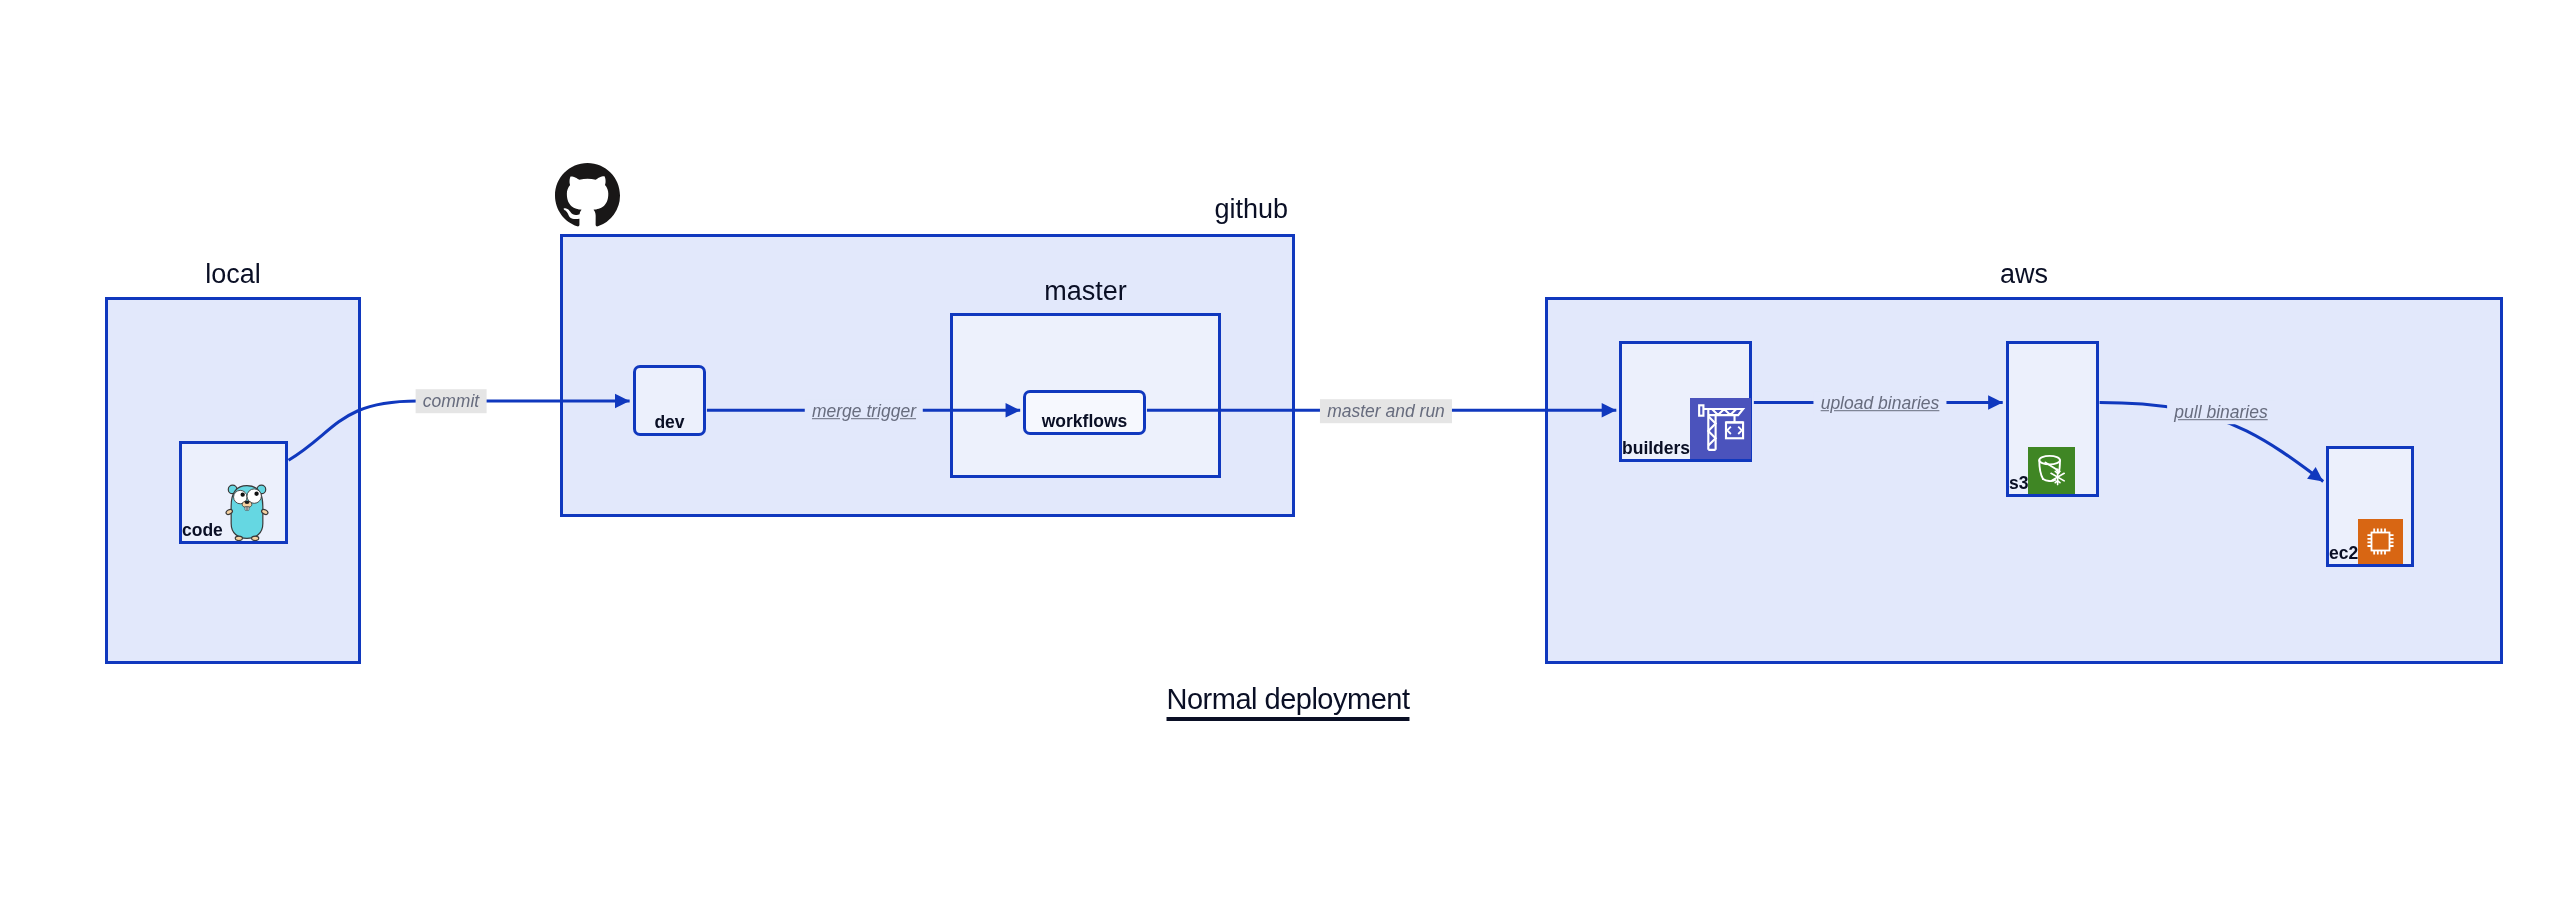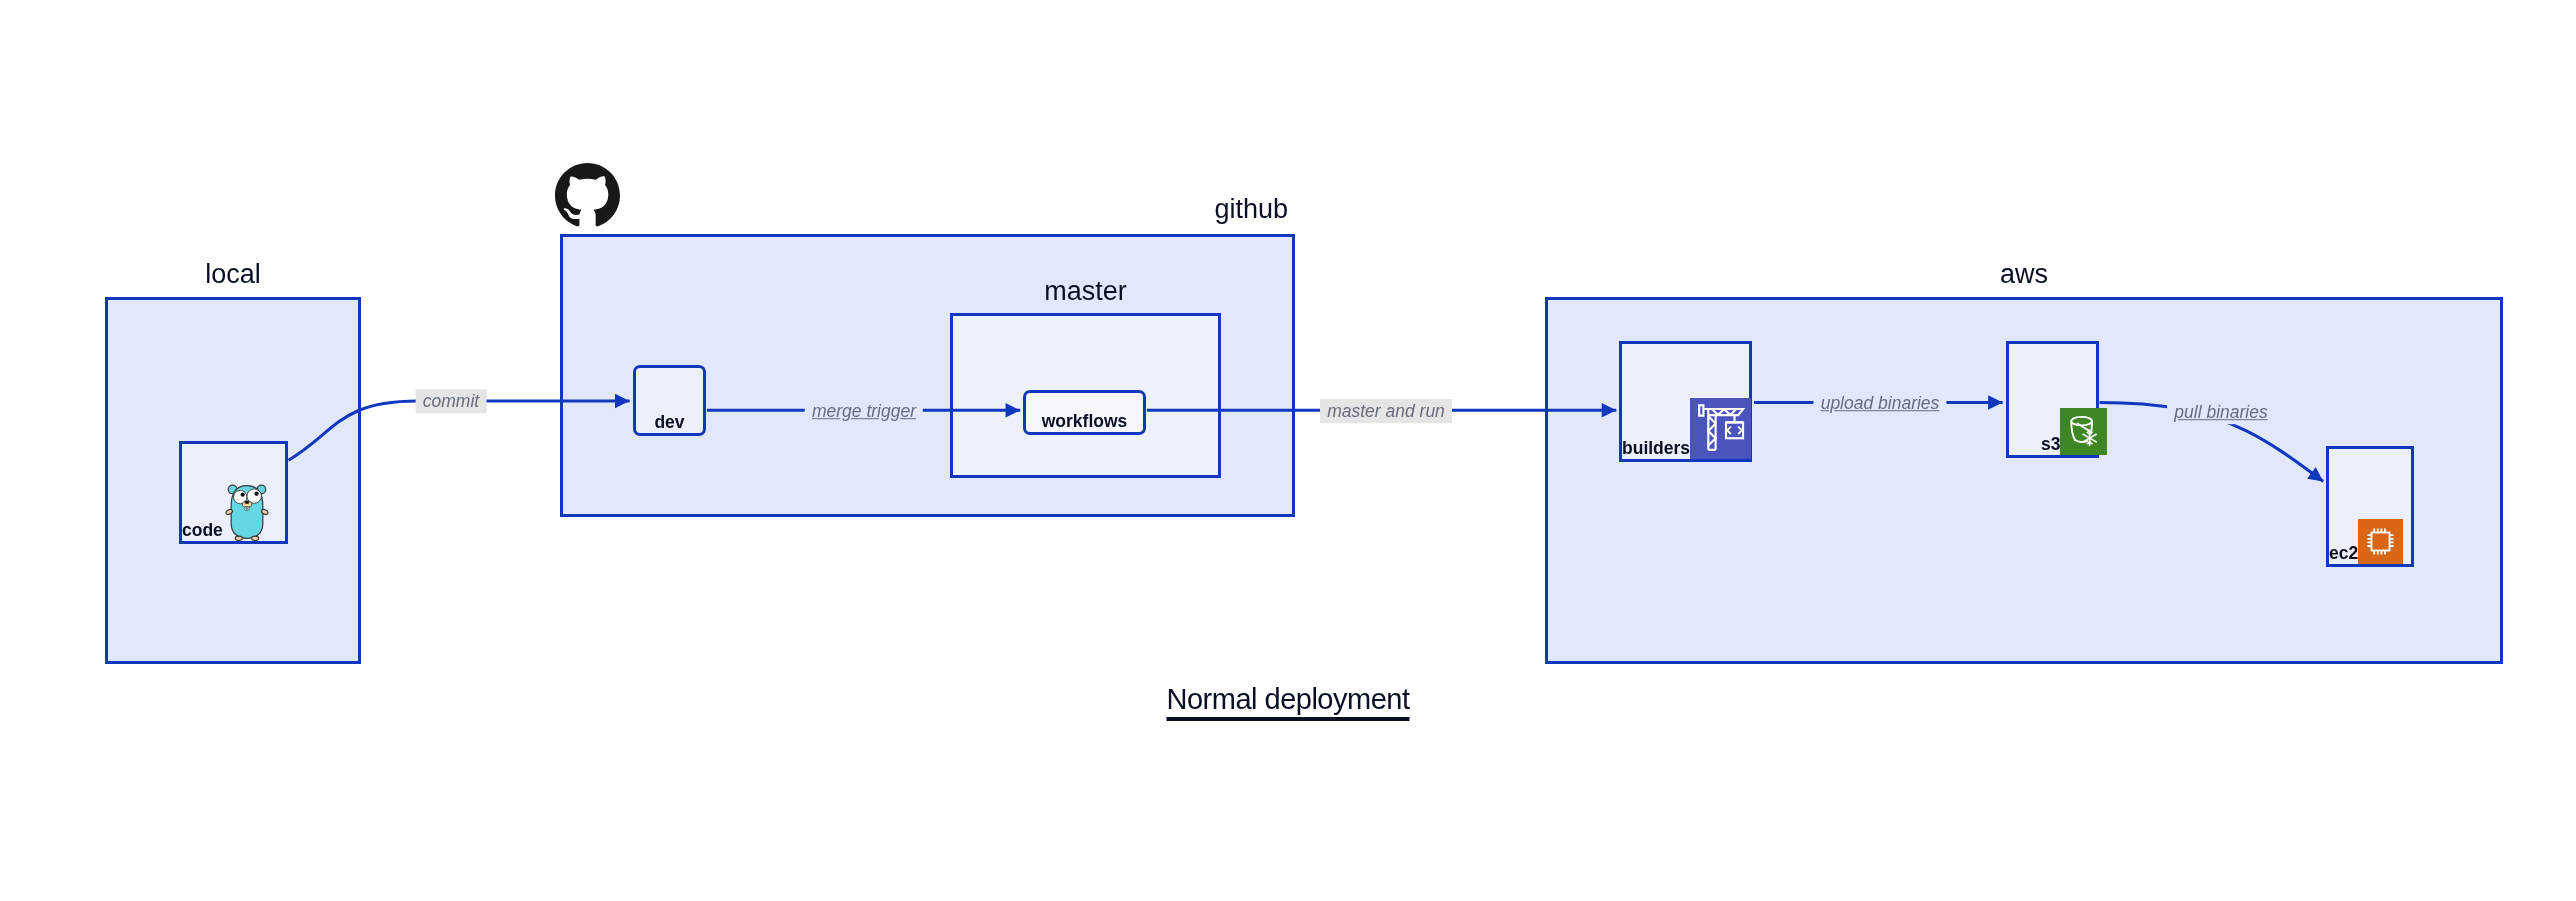--- a/index.html
+++ b/index.html
@@ -103,21 +103,21 @@
         <path d="M30 30 L42 42 L30 54 L42 66 L30 78"></path>
         <path d="M73 28 V40"></path>
         <path d="M59 40 H87"></path>
         <rect x="59" y="40" width="28" height="26"></rect>
         <path d="M67 47 l-6 6 6 6 M79 47 l6 6 -6 6" stroke-width="3"></path>
       </g>
     </svg>
   </span>
 </div>
 
-<div class="node" style="left:2006px;top:341px;width:93px;height:117px;padding-left:32px;">
+<div class="node" style="left:2006px;top:341px;width:93px;height:156px;">
   <span class="node-label top">s3</span>
   <span class="icon-wrap" style="margin-top:5.2px;">
     <svg width="47" height="47" viewBox="0 0 100 100">
       <rect width="100" height="100" fill="#3F8624"></rect>
       <g stroke="#ffffff" stroke-width="4" fill="none" stroke-linecap="round">
         <ellipse cx="46" cy="28" rx="22" ry="9"></ellipse>
         <path d="M24 28 C24 47 28 61 32 68"></path>
         <path d="M68 28 C68 42 67 50 65 56"></path>
         <path d="M32 68 C39 73 51 74 58 70"></path>
         <path d="M37 33 L61 48"></path>

